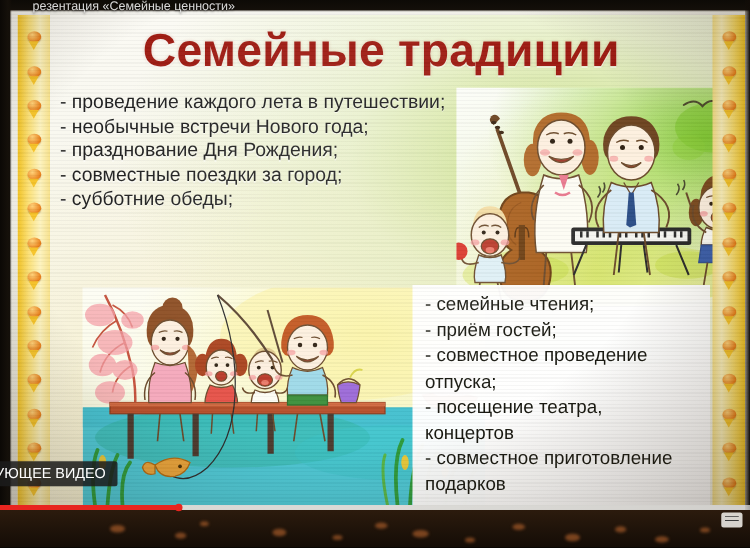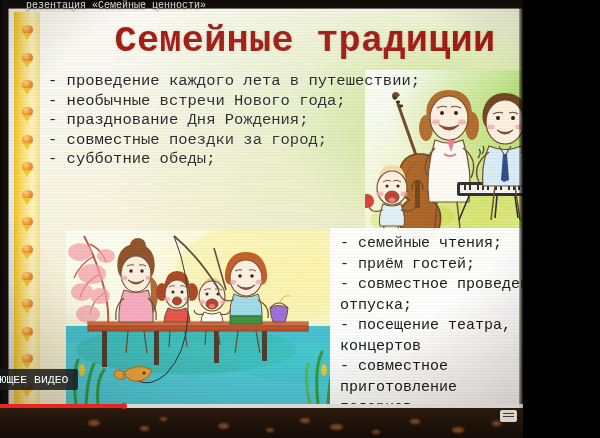--- a/index.html
+++ b/index.html
@@ -8,25 +8,24 @@
     width: 600px;
     height: 438px;
     overflow: hidden;
     background: #000;
     font-family: "Liberation Sans", sans-serif;
   }
 
   
   #player {
     position: relative;
-    width: 523px;
+    width: 600px;
     height: 438px;
     background: #100d0a;
     overflow: hidden;
-    font-family: Liberation Mono, monospace;
   }
 
   
   #slide-photo {
     position: absolute;
     left: 8px;
     top: 8px;
     width: 592px;
     height: 400px;
     background:

